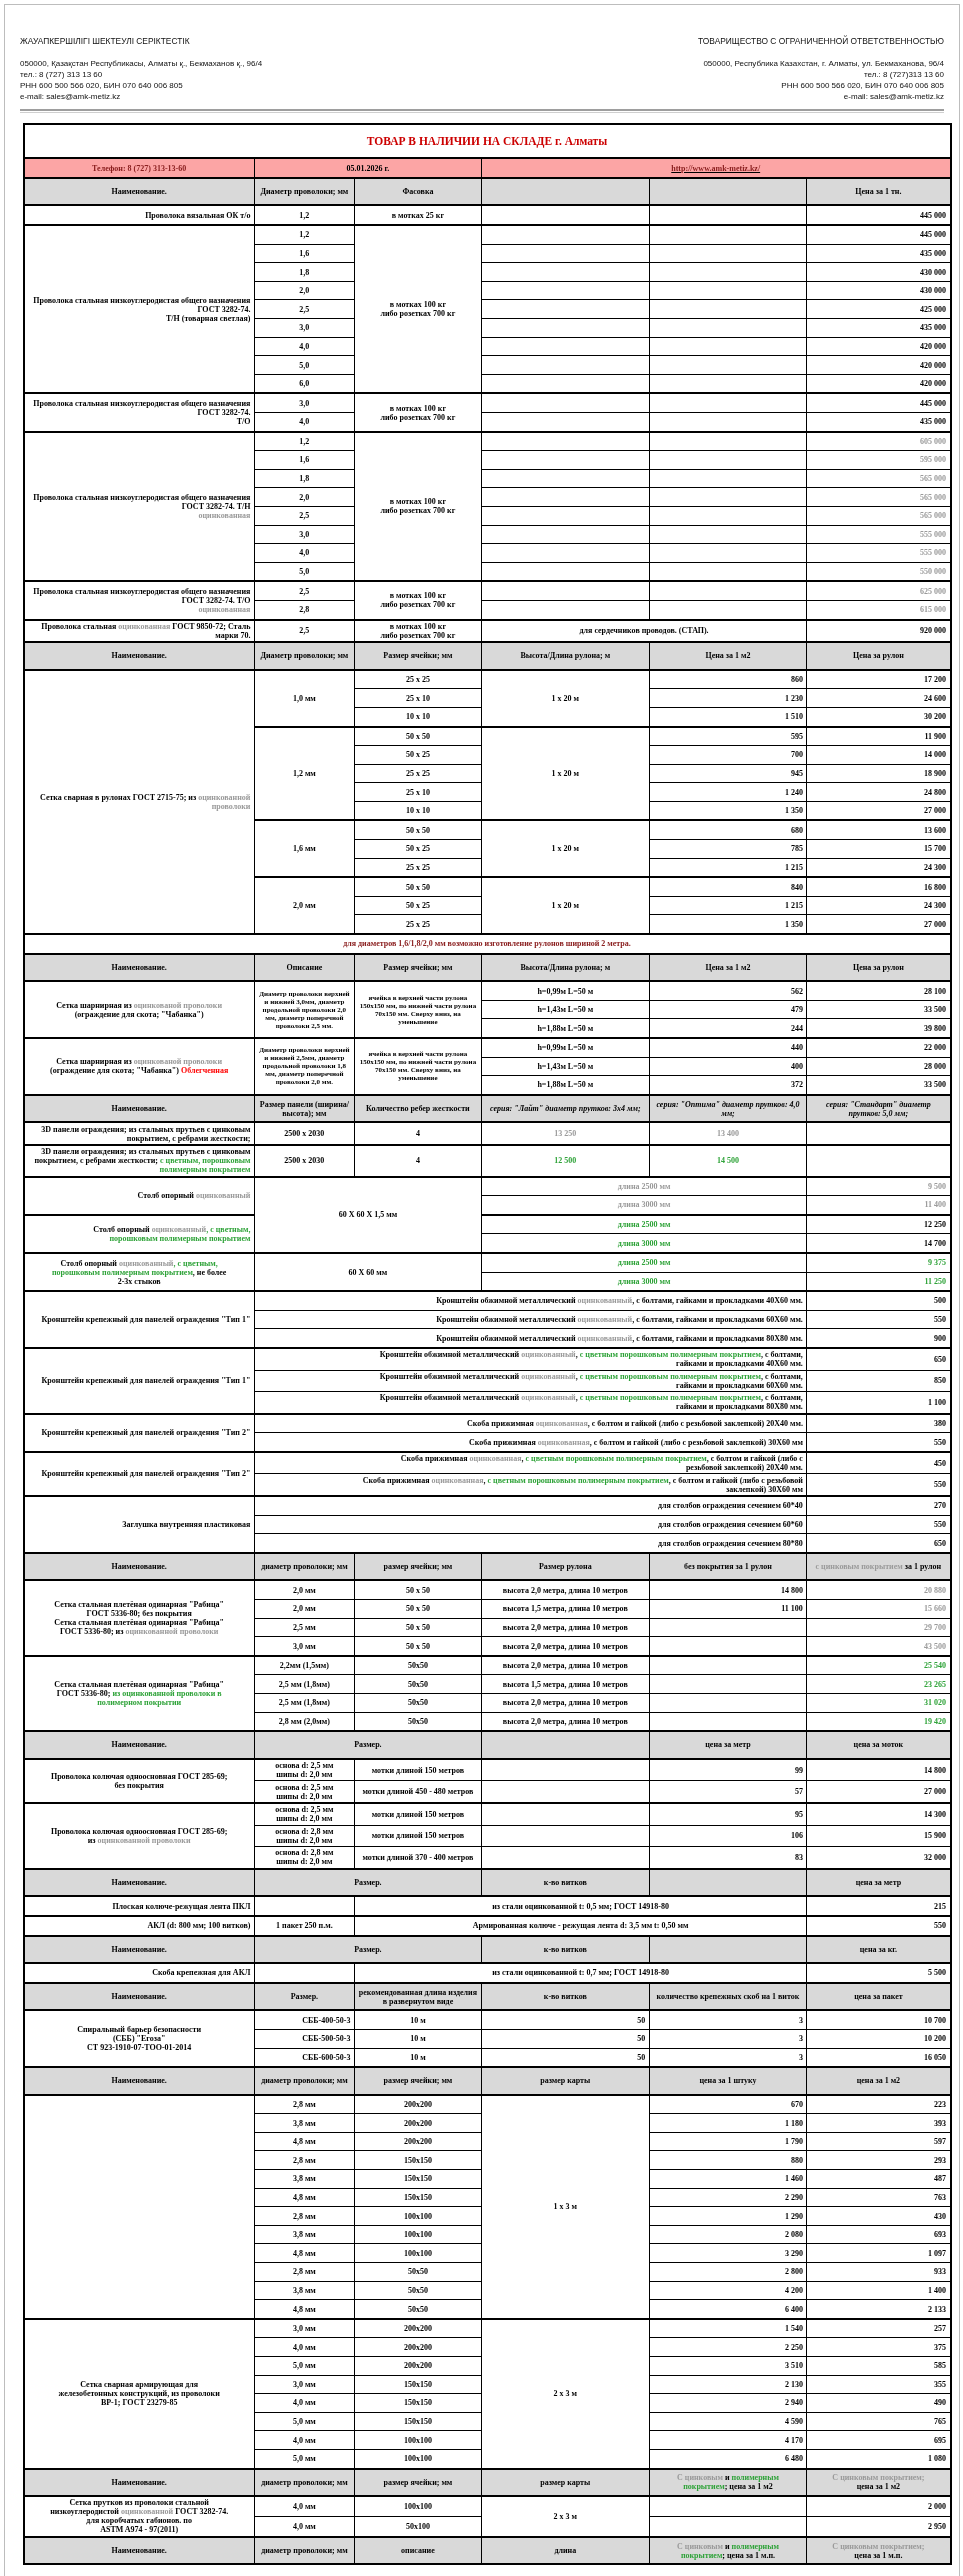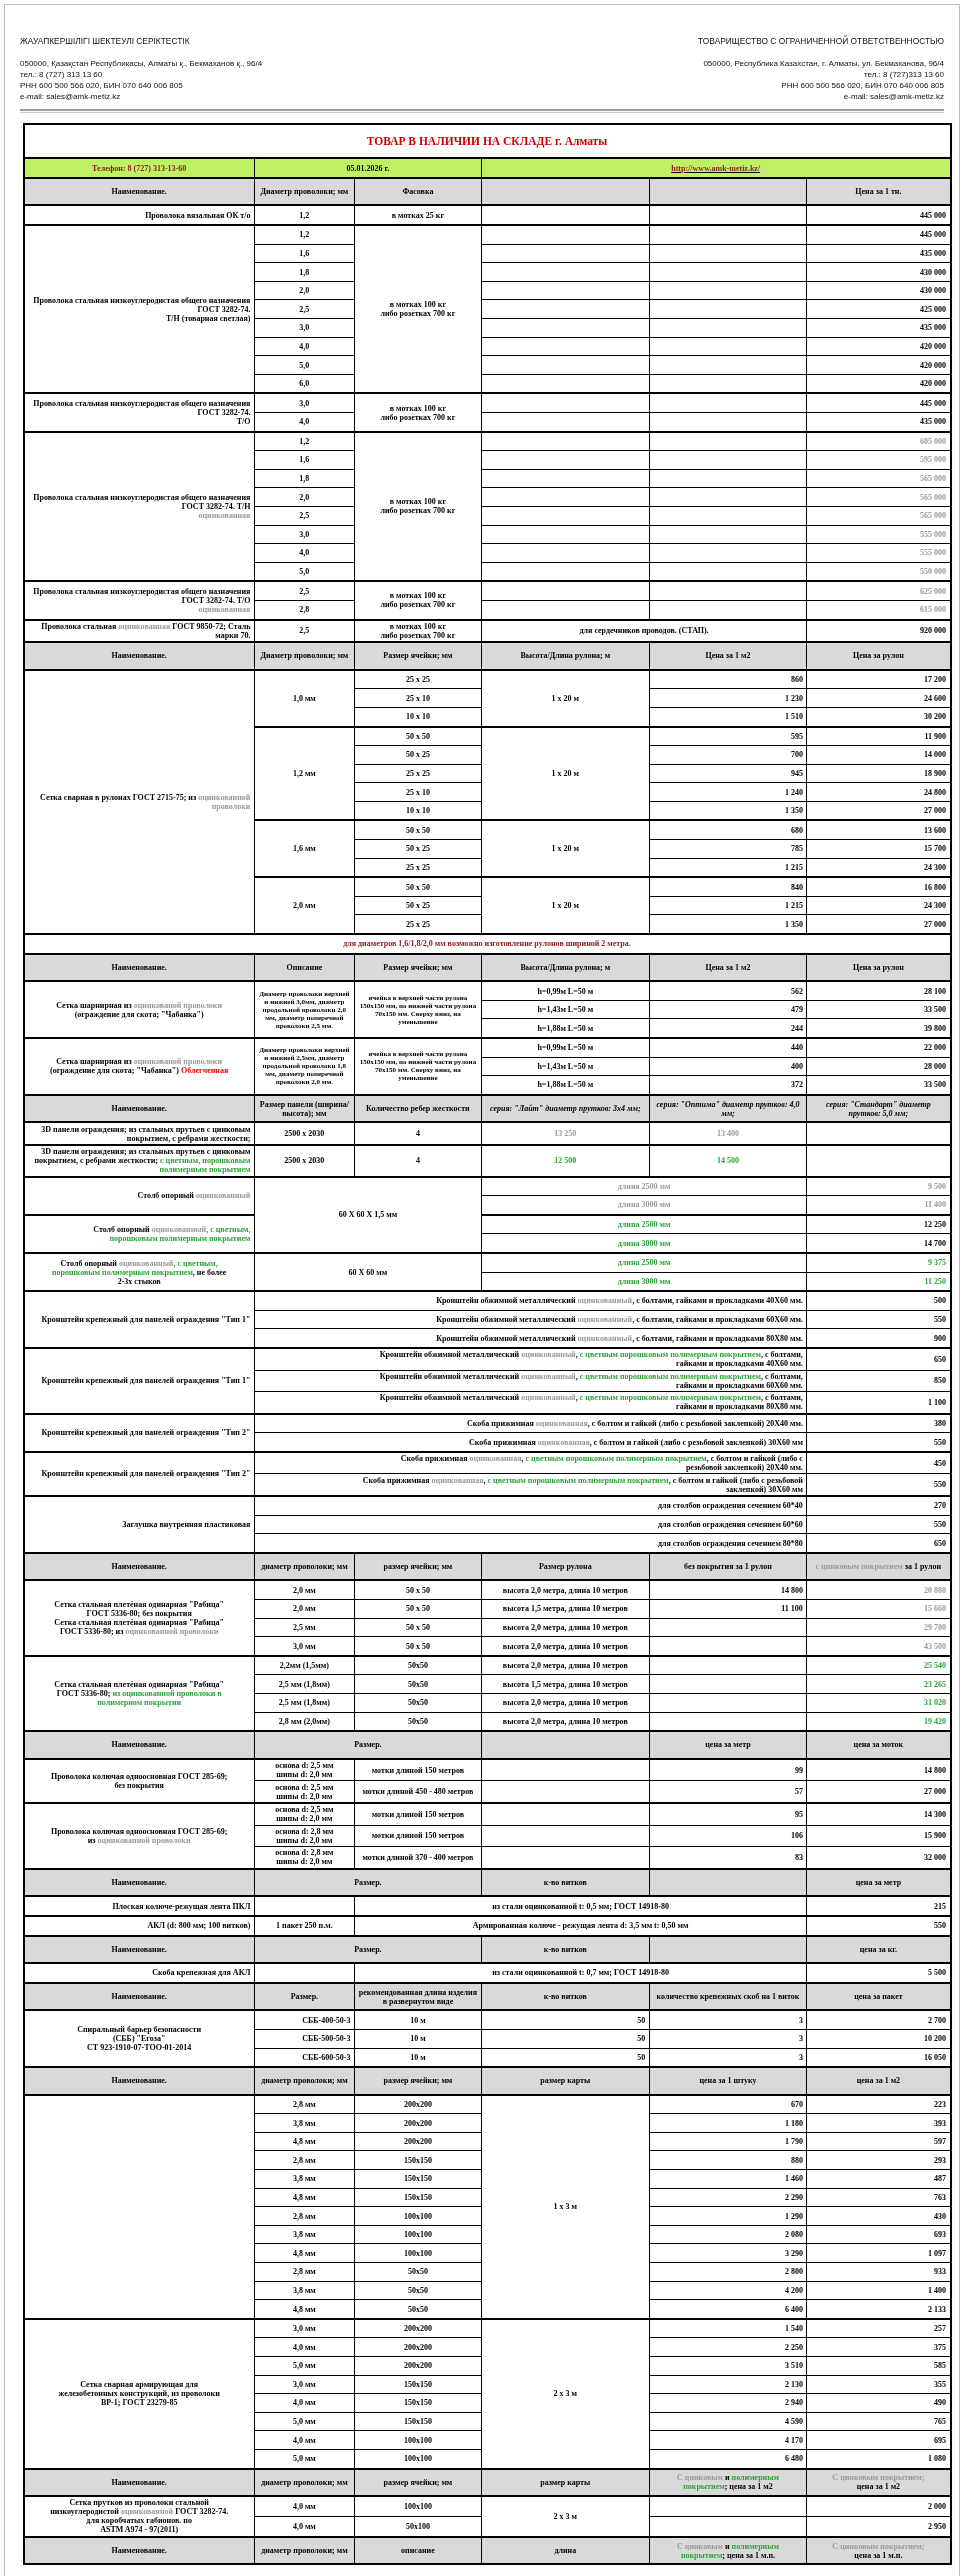--- a/index.html
+++ b/index.html
@@ -20,21 +20,21 @@
   tr.hrow td{background:#d9d9d9;border-top:2px solid #000;border-bottom:2px solid #000;height:23px;}
   tr.hb td{border-top:2px solid #000;}
   .al{text-align:right}.ac{text-align:center}.ar{text-align:right}
   .y{color:#9a9a9a}
   .g{color:#2fa339}
   .r{color:#f00}
   .m{color:#8b2020}
   .i{font-style:italic}
   .sm{font-size:7px}
   td.title{font-size:11.5px;color:#c00;height:30px;text-align:center;border-bottom:2px solid #000;font-weight:bold;}
-  td.gband{background:#bef264;}
+  td.gband{background:#fca5a5;}
   td.linkcell{text-decoration:underline;cursor:pointer;}
 </style>
 </head>
 <body>
 
 <div class="frame">
 
   <div class="letterhead">
     <div class="lh-col">
       <div class="org-name">ЖАУАПКЕРШІЛІГІ ШЕКТЕУЛІ СЕРІКТЕСТІК</div>
@@ -659,21 +659,21 @@
           <td class=" ac">цена за пакет</td>
         </tr>
         <tr>
           <td rowspan="3" class=" ac">Спиральный барьер безопасности
 (СББ) "Егоза"
 СТ 923-1910-07-ТОО-01-2014</td>
           <td class=" al">СББ-400-50-3</td>
           <td class=" ac">10 м</td>
           <td class=" ar">50</td>
           <td class=" ar">3</td>
-          <td class=" ar">2 700</td>
+          <td class=" ar">10 700</td>
         </tr>
         <tr>
           <td class=" al">СББ-500-50-3</td>
           <td class=" ac">10 м</td>
           <td class=" ar">50</td>
           <td class=" ar">3</td>
           <td class=" ar">10 200</td>
         </tr>
         <tr>
           <td class=" al">СББ-600-50-3</td>

